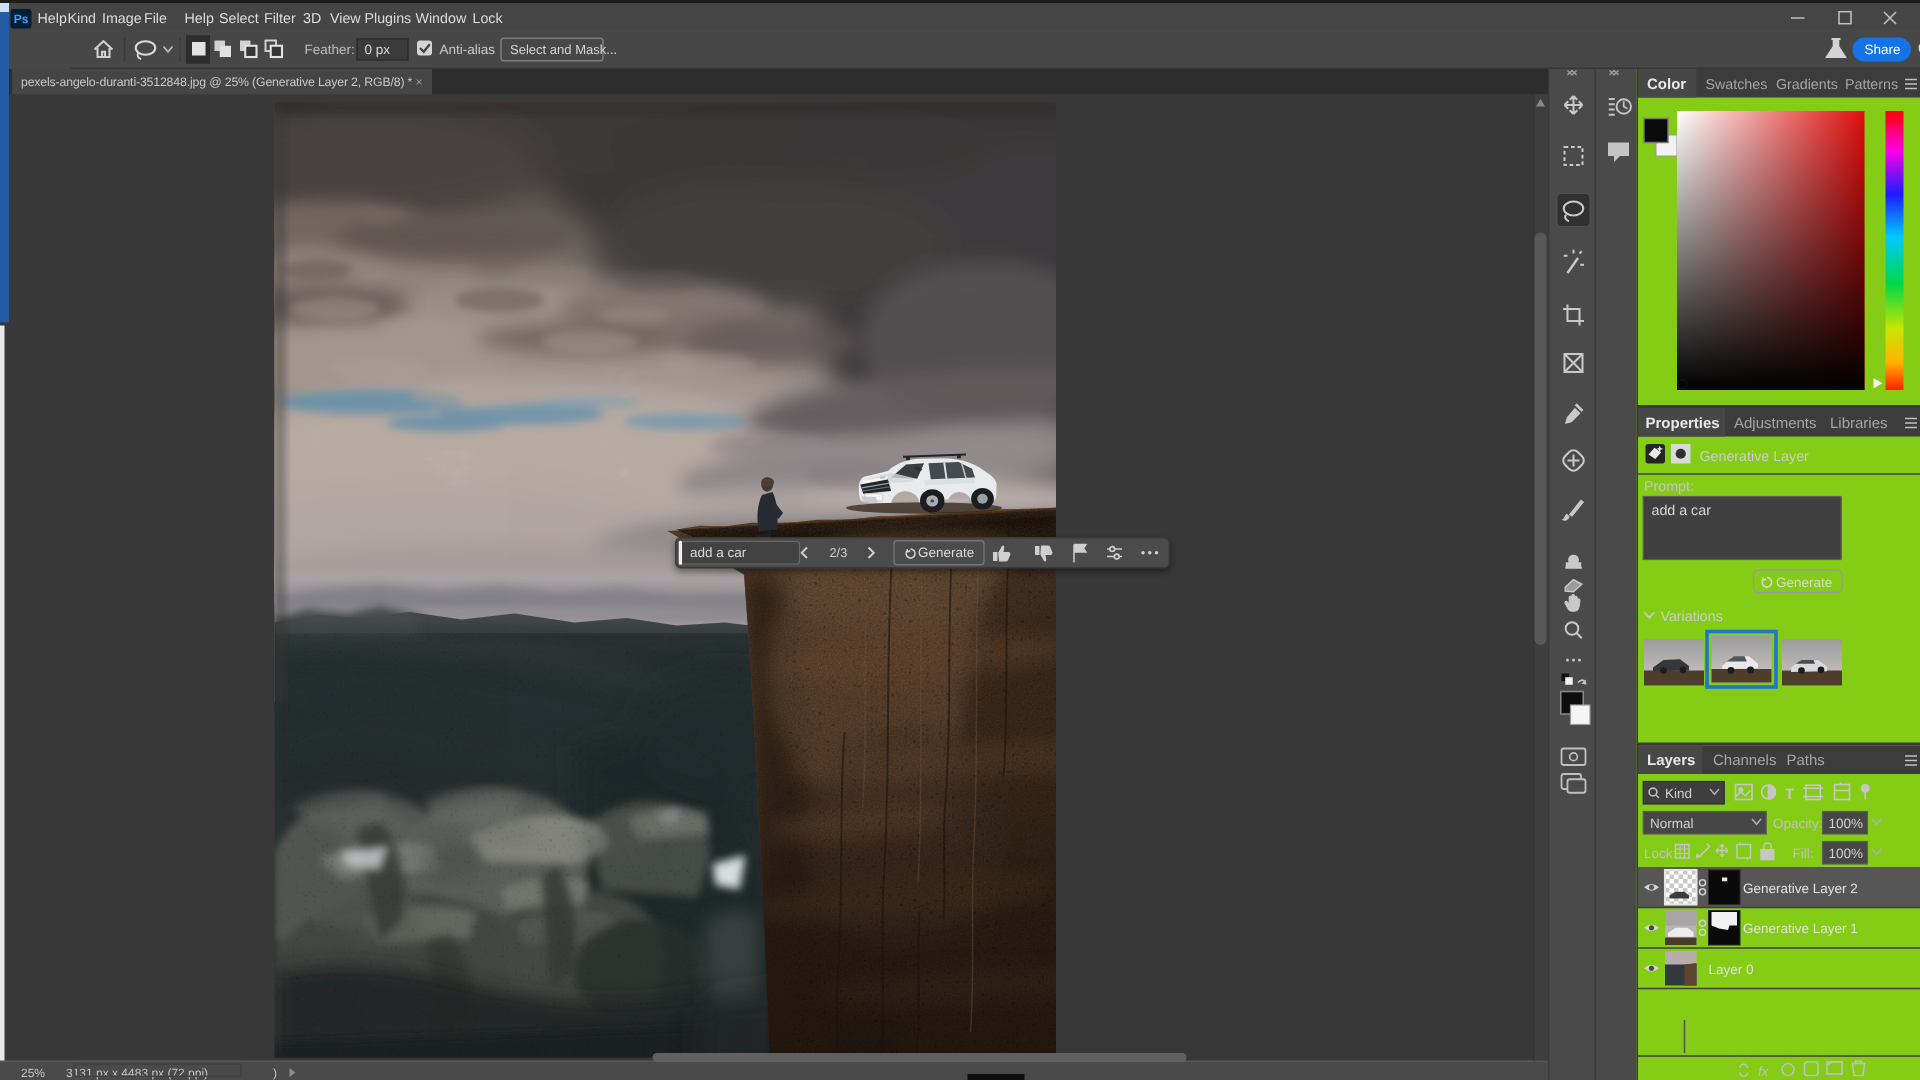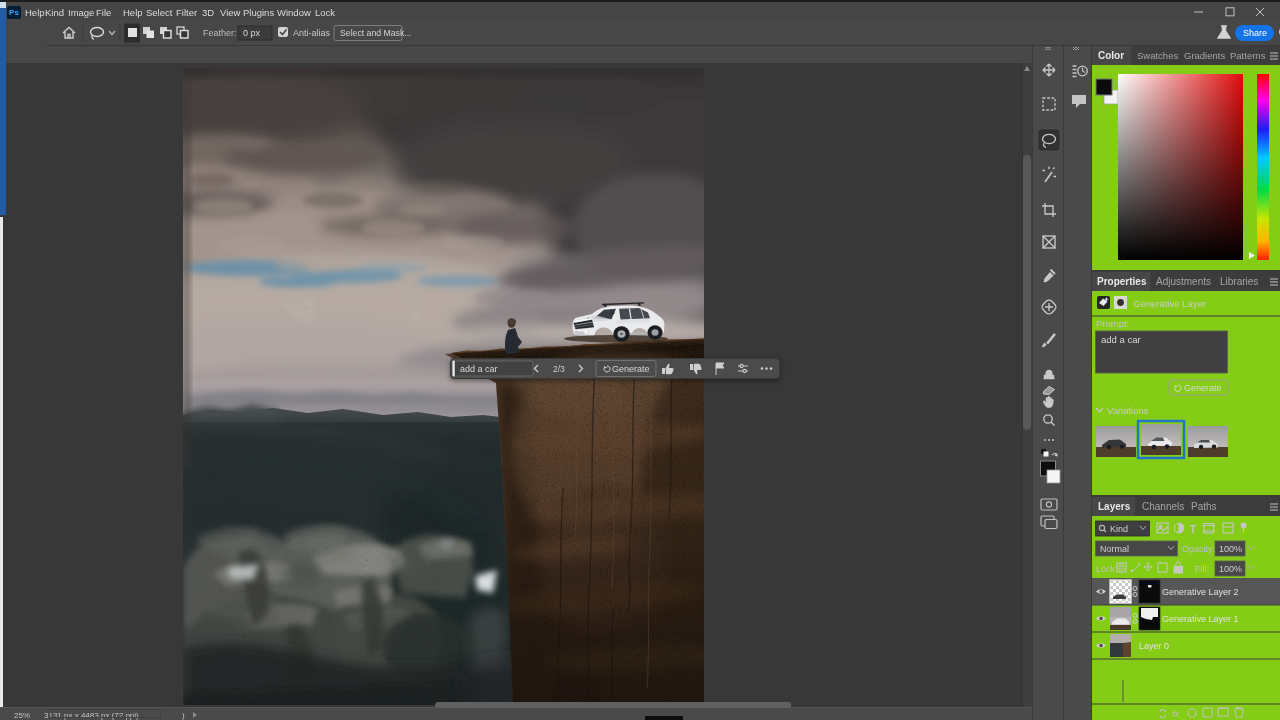--- a/index.html
+++ b/index.html
@@ -397,20 +397,23 @@
       <path d="M1174,6 L1180,6 M1175.5,6 L1175.5,11 L1171,18 L1183,18 L1178.5,11 L1178.5,6" stroke="#d4d4d4" stroke-width="1.4" fill="#d4d4d4"></path>
       <rect x="1188" y="5" width="39" height="16" rx="8" fill="#1473e6"></rect>
       <text x="1196" y="16" font-size="9" fill="#ffffff">Share</text>
       <circle cx="1237" cy="12" r="4.2" stroke="#d4d4d4" stroke-width="1.5" fill="none"></circle>
       <line x1="1240" y1="15" x2="1243.5" y2="18.5" stroke="#d4d4d4" stroke-width="1.6"></line>
       <rect x="1252" y="6.5" width="14" height="12" rx="1" fill="none" stroke="#d4d4d4" stroke-width="1.3"></rect>
       <rect x="1261" y="6.5" width="5" height="12" fill="#d4d4d4"></rect>
       <path d="M1269,10.5 l2.6,3 l2.6,-3" stroke="#bdbdbd" stroke-width="1.2" fill="none"></path>
     </svg>
   </div>
+  <div id="tabbar">
+      <div id="doctab">pexels-angelo-duranti-3512848.jpg @ 25% (Generative Layer 2, RGB/8) * <span style="color:#9a9a9a">×</span></div>
+    </div>
   <div id="statusbar" style="font-size:8px;">
     <span style="position:absolute;left:14px;top:2.5px;text-align:center;">25%</span>
     <span style="position:absolute;left:44px;top:2.5px;">3131 px x 4483 px (72 ppi)</span>
     <span style="position:absolute;left:182px;top:2.5px;">)</span>
     <span style="position:absolute;left:49px;top:1px;width:112px;height:9px;border:1px solid #414141;"></span>
     <span style="position:absolute;left:193px;top:3.5px;width:0;height:0;border-left:4px solid #8a8a8a;border-top:3px solid transparent;border-bottom:3px solid transparent;"></span>
   </div>
   <div id="bluestrip"></div>
   <div id="whitecorner"></div>
   <div id="whitestrip"></div>

